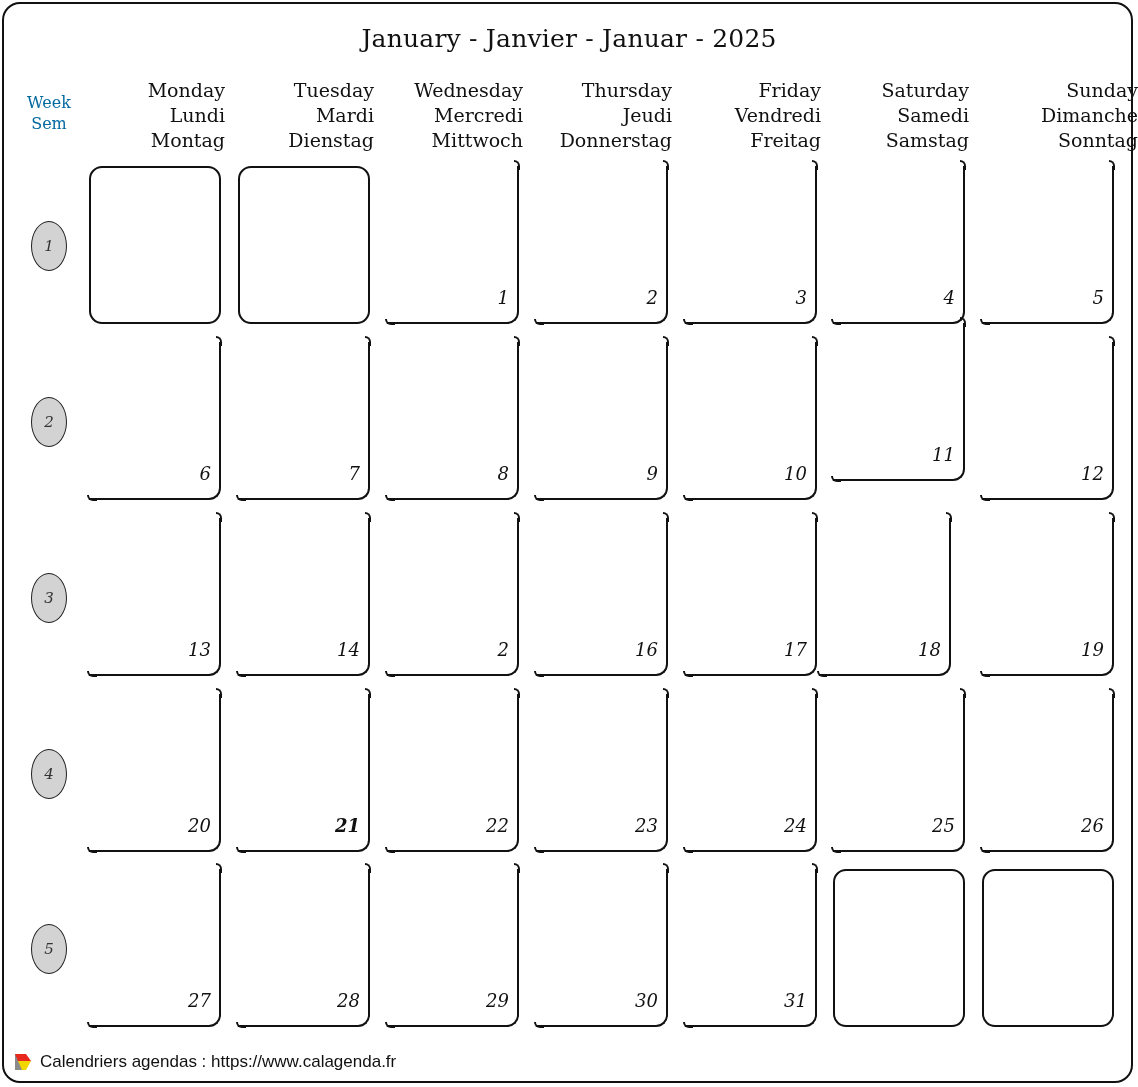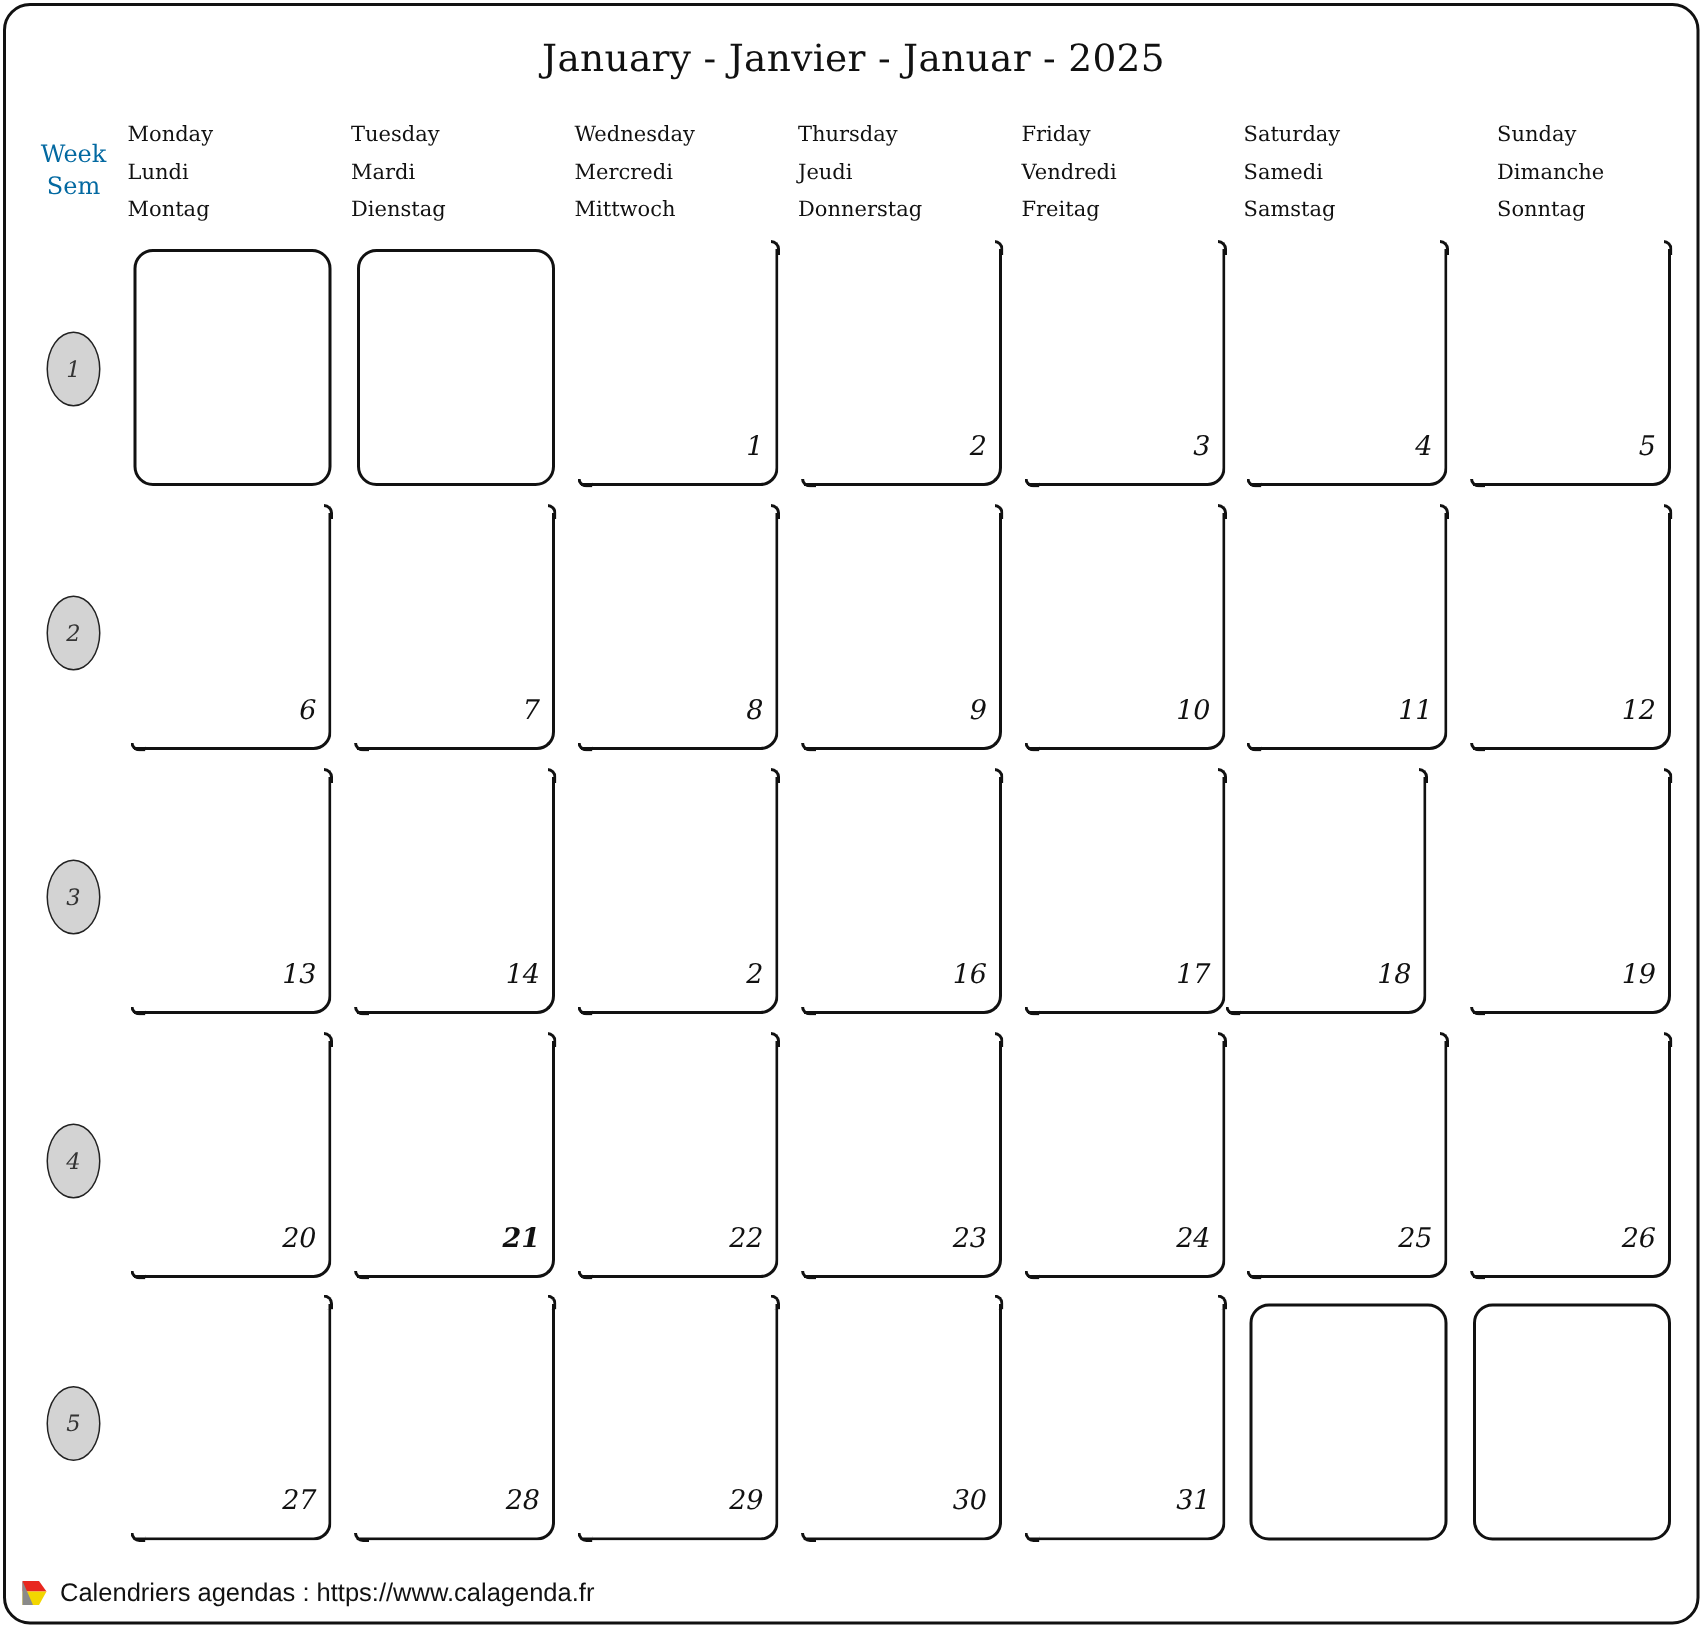--- a/index.html
+++ b/index.html
@@ -4,22 +4,22 @@
   <style>
     html, body { margin: 0; padding: 0; background: #ffffff; }
     body { width: 1138px; height: 1087px; position: relative; overflow: hidden;
            font-family: "DejaVu Serif", serif; color: #111; }
     .frame { position: absolute; left: 2px; top: 2px; width: 1131px; height: 1081px;
              border: 2px solid #111; border-radius: 18px; box-sizing: border-box; }
     .title { position: absolute; left: 0; width: 1138px; top: 24px; text-align: center;
              font-size: 25px; font-family: "DejaVu Serif", serif; letter-spacing: 0.2px; }
     .weeklabel { position: absolute; left: 14px; width: 70px; top: 92px; text-align: center;
                  font-size: 16px; line-height: 21px; color: #0369a1; font-family: "DejaVu Serif", serif; }
-    .dayhead { position: absolute; top: 78px; width: 140px; text-align: left;
-               font-size: 14px; line-height: 25px; font-family: "DejaVu Serif", serif; }
+    .dayhead { position: absolute; top: 78px; width: 140px; text-align: right;
+               font-size: 19px; line-height: 25px; font-family: "DejaVu Serif", serif; }
     .weeknum { position: absolute; left: 31px; width: 36px; height: 50px; border-radius: 50%;
                background: #d3d3d3; border: 1.5px solid #222; box-sizing: border-box;
                display: flex; align-items: center; justify-content: center;
                font-size: 15px; color: #333; font-family: "DejaVu Serif", serif; font-style: italic; }
     .cell { position: absolute; width: 132px; height: 158px; box-sizing: border-box; }
     .cell.day { border-right: 2.5px solid #111; border-bottom: 2.5px solid #111;
                 border-bottom-right-radius: 12px; }
     .cell.day::before { content: ""; position: absolute; right: -2.5px; top: -6px; width: 6px; height: 10px;
                         border-top: 2.5px solid #111; border-top-right-radius: 8px; box-sizing: border-box;
                         border-right: 2.5px solid #111; }
@@ -108,21 +108,21 @@
     </div>
     <div class="cell day" style="left: 387px; top: 342px;">
       <span class="num">8</span>
     </div>
     <div class="cell day" style="left: 536px; top: 342px;">
       <span class="num">9</span>
     </div>
     <div class="cell day" style="left: 685px; top: 342px;">
       <span class="num">10</span>
     </div>
-    <div class="cell day" style="left: 833px; top: 342px;">
+    <div class="cell day" style="left: 833px; top: 323px;">
       <span class="num">11</span>
     </div>
     <div class="cell day" style="left: 982px; top: 342px;">
       <span class="num">12</span>
     </div>
     <div class="weeknum" style="top: 573px;">3</div>
     <div class="cell day" style="left: 89px; top: 518px;">
       <span class="num">13</span>
     </div>
     <div class="cell day" style="left: 238px; top: 518px;">

